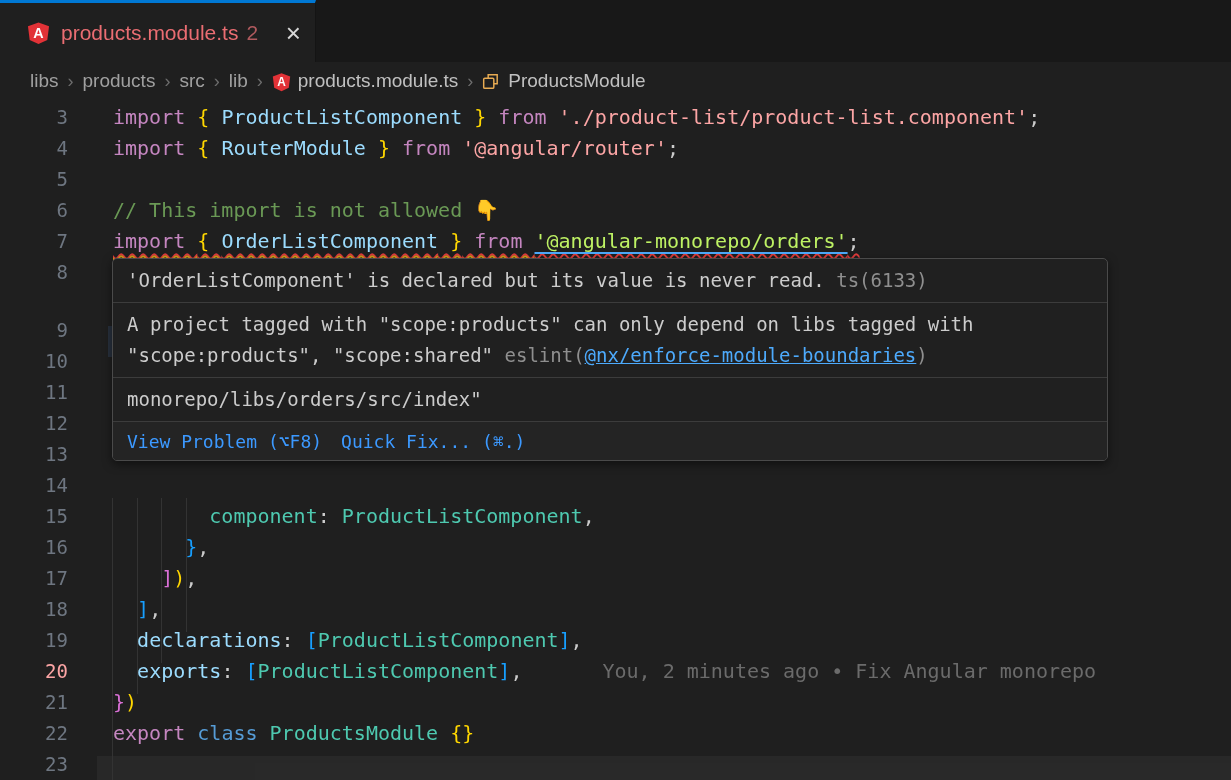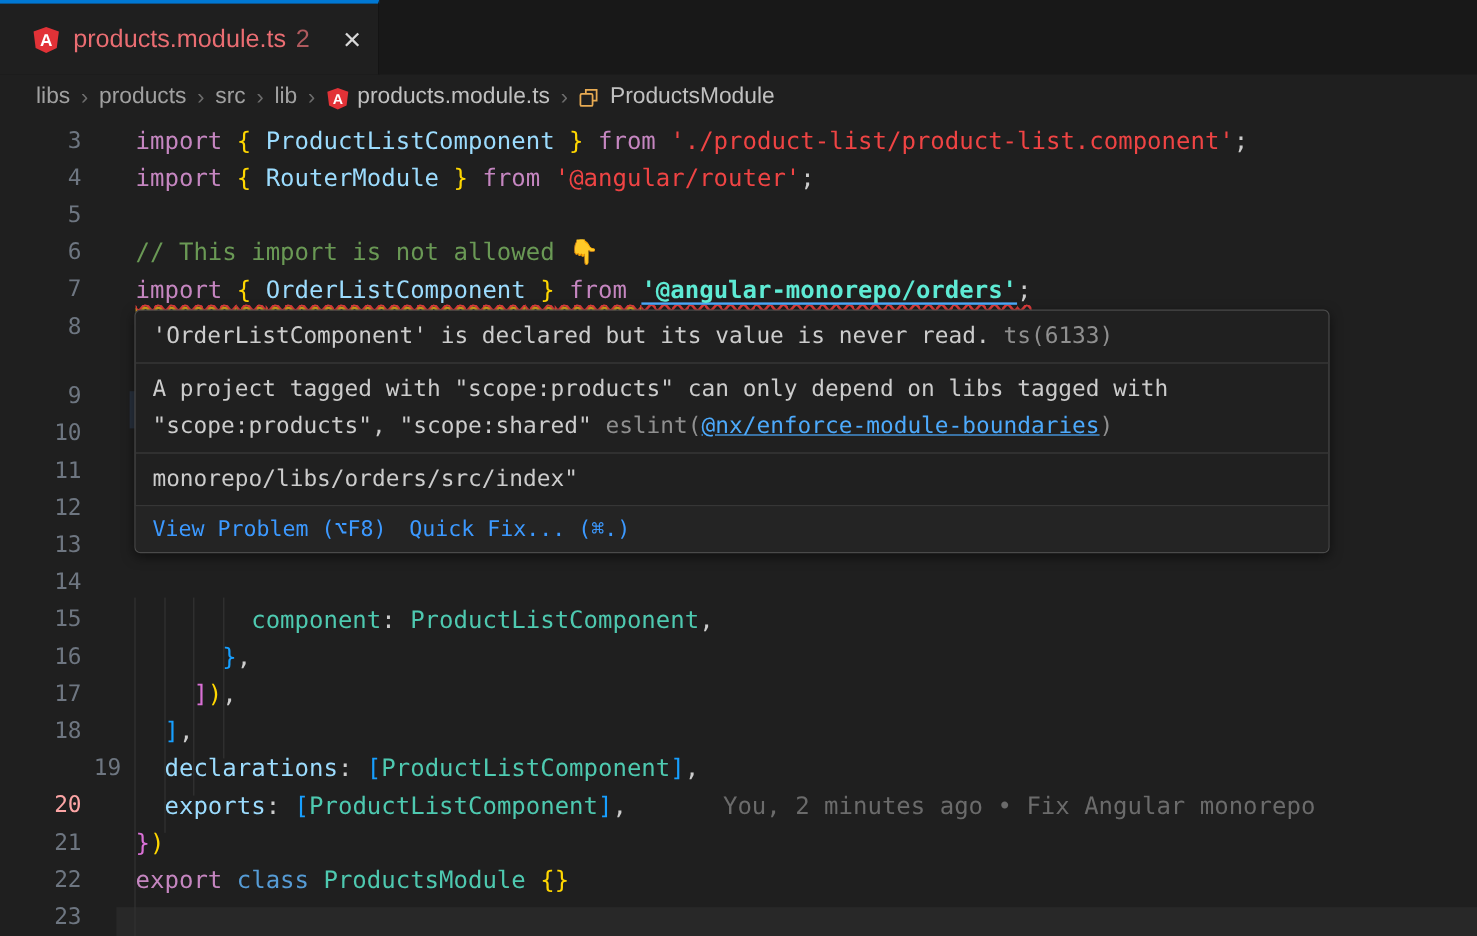--- a/index.html
+++ b/index.html
@@ -25,24 +25,24 @@
 
   
   .editor{position:absolute;left:0;top:100px;width:1231px;height:680px;
           font-family:"DejaVu Sans Mono","Liberation Mono",monospace;font-size:20px;}
   .ln{position:absolute;left:0;width:68px;height:31px;line-height:31px;text-align:right;
       color:#6e7681;font-size:19px;cursor:pointer;}
   .ln.active{color:#fca5a5;}
   .code-line{position:absolute;left:0;right:0;height:31px;line-height:31px;padding-left:113px;
              white-space:pre;cursor:text;}
   .seg-kw{color:#C586C0;}  .seg-kwb{color:#569CD6;} .seg-var{color:#9CDCFE;}
-  .seg-cls{color:#4EC9B0;} .seg-str{color:#ef4444;} .seg-pun{color:#cccccc;}
+  .seg-cls{color:#4EC9B0;} .seg-str{color:#fca5a5;} .seg-pun{color:#cccccc;}
   .seg-cmt{color:#6A9955;} .seg-b1{color:#FFD700;}  .seg-b2{color:#DA70D6;}
   .seg-b3{color:#179FFF;}  .seg-ws{color:#cccccc;}  .seg-emoji{color:#f6c244;}
-  .seg-link{color:#5eead4;text-decoration:underline solid #4DAAFC 1.5px;text-underline-offset:4px;font-weight:bold;}
+  .seg-link{color:#bef264;text-decoration:underline solid #4DAAFC 1.5px;text-underline-offset:4px;}
   .sq-red{text-decoration:underline wavy #e23c3c 1.6px;text-underline-offset:5px;}
   .sq-yel{text-decoration:underline wavy #d7a21a 1.6px;text-underline-offset:7px;}
   .blame{color:#6b6b6b;margin-left:80px;}
   .line7-highlight{position:absolute;left:108px;top:226px;width:768px;height:31px;background:#28313e;}
   .current-line{position:absolute;left:97px;right:0;top:656px;height:31px;background:rgba(255,255,255,0.045);}
   .guide{position:absolute;width:1px;background:#333333;}
 
   
   .hover-popup{position:absolute;left:112px;top:158px;width:996px;background:#202020;
                border:1px solid #4a4a4a;border-radius:5px;box-sizing:border-box;
@@ -122,21 +122,21 @@
         <div class="ln" style="top: 215px;">9</div>
         <div class="ln" style="top: 246px;">10</div>
         <div class="ln" style="top: 277px;">11</div>
         <div class="ln" style="top: 308px; text-align: right;">12</div>
         <div class="ln" style="top: 339px;">13</div>
         <div class="ln" style="top: 370px;">14</div>
         <div class="ln" style="top: 401px;">15</div>
         <div class="ln" style="top: 432px;">16</div>
         <div class="ln" style="top: 463px;">17</div>
         <div class="ln" style="top: 494px;">18</div>
-        <div class="ln" style="top: 525px; margin-left: 33px;">19</div>
+        <div class="ln" style="top: 525px;">19</div>
         <div class="ln active" style="top: 556px;">20</div>
         <div class="ln" style="top: 587px;">21</div>
         <div class="ln" style="top: 618px;">22</div>
         <div class="ln" style="top: 649px;">23</div>
       </div>
     <div id="code">
         <div class="code-line" style="top: 2px;"><span class="seg seg-kw">import </span><span class="seg seg-b1">{ </span><span class="seg seg-var">ProductListComponent</span><span class="seg seg-b1"> }</span><span class="seg seg-kw"> from </span><span class="seg seg-str">'./product-list/product-list.component'</span><span class="seg seg-pun">;</span></div>
         <div class="code-line" style="top: 33px;"><span class="seg seg-kw">import </span><span class="seg seg-b1">{ </span><span class="seg seg-var">RouterModule</span><span class="seg seg-b1"> }</span><span class="seg seg-kw"> from </span><span class="seg seg-str">'@angular/router'</span><span class="seg seg-pun">;</span></div>
         <div class="code-line" style="top: 95px;"><span class="seg seg-cmt">// This import is not allowed </span><span class="seg seg-emoji">👇</span></div>
         <div class="code-line" style="top: 126px;"><span class="sq-red"><span class="sq-yel"><span class="seg seg-kw">import </span><span class="seg seg-b1">{ </span><span class="seg seg-var">OrderListComponent</span><span class="seg seg-b1"> }</span><span class="seg seg-kw"> from </span></span><span class="seg seg-link">'@angular-monorepo/orders'</span><span class="seg seg-pun">;</span></span></div>

